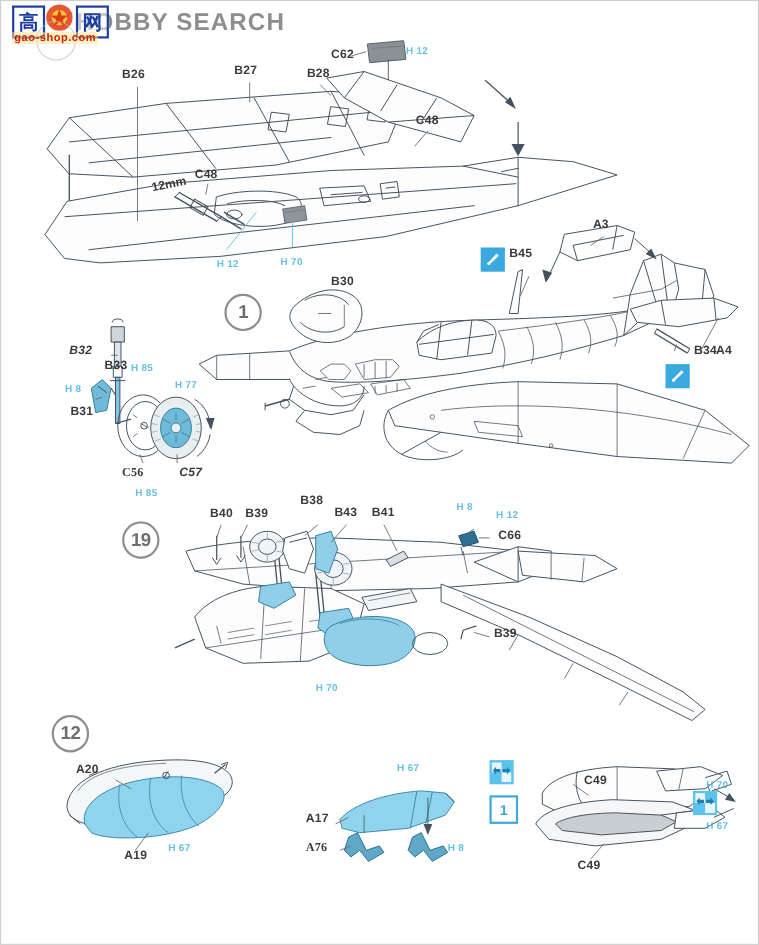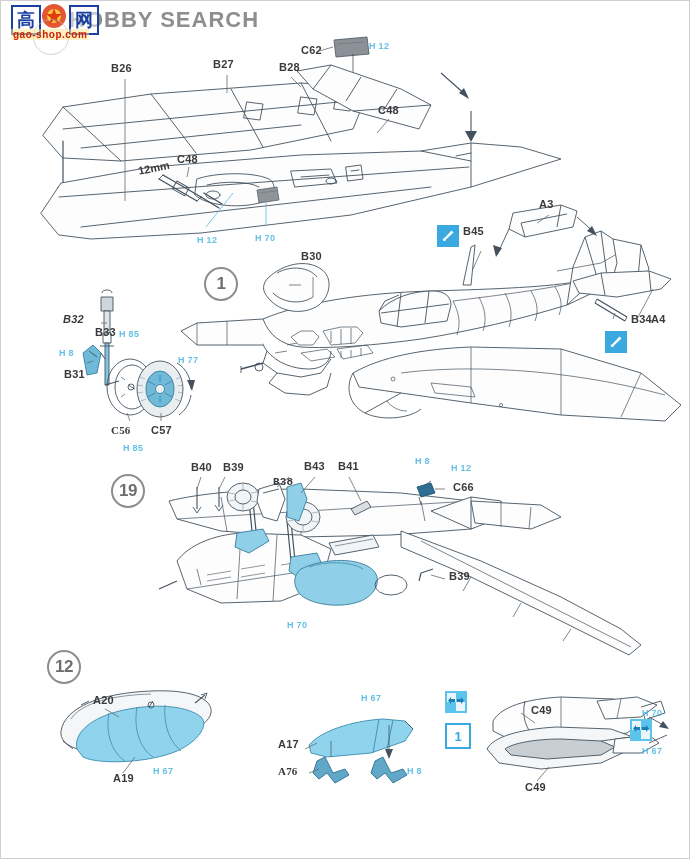--- a/index.html
+++ b/index.html
@@ -545,51 +545,51 @@
 
   <div class="lbl" style="left:300px;top:250px;">B30</div>
   <div class="lbl" style="left:462px;top:225px;">B45</div>
   <div class="lbl" style="left:538px;top:198px;">A3</div>
   <div class="lbl" style="left:650px;top:313px;">A4</div>
   <div class="lbl" style="left:630px;top:313px;text-align:center;">B34</div>
   <div class="lbl" style="left:62px;top:313px;font-style:italic;">B32</div>
   <div class="lbl" style="left:62px;top:326px;margin-left:32px;">B33</div>
   <div class="lbl" style="left:63px;top:368px;">B31</div>
   <div class="lbl" style="left:110px;top:424px;font-family:Liberation Serif, serif;">C56</div>
-  <div class="lbl" style="left:150px;top:424px;">C57</div>
+  <div class="lbl" style="left:162px;top:424px;font-style:italic;">C57</div>
   <div class="paint" style="left:118px;top:328px;">H 85</div>
   <div class="paint" style="left:58px;top:347px;">H 8</div>
-  <div class="paint" style="left:158px;top:354px;margin-left:19px;">H 77</div>
+  <div class="paint" style="left:158px;top:344px;">H 77</div>
   <div class="paint" style="left:122px;top:442px;">H 85</div>
 
   <div class="badge" style="left:436px;top:224px;">
     <svg width="16" height="16" viewBox="0 0 16 16">
       <path d="M11.5,2.5 L13.5,4.5 L6.5,11 L4,12 L5,9.5 Z" fill="#ffffff"></path>
       <circle cx="4.4" cy="11.6" r="1.5" fill="#ffffff"></circle>
     </svg>
   </div>
   <div class="badge" style="left:604px;top:330px;">
     <svg width="16" height="16" viewBox="0 0 16 16">
       <path d="M11.5,2.5 L13.5,4.5 L6.5,11 L4,12 L5,9.5 Z" fill="#ffffff"></path>
       <circle cx="4.4" cy="11.6" r="1.5" fill="#ffffff"></circle>
     </svg>
   </div>
 
   <div class="lbl" style="left:190px;top:461px;text-align:right;">B40</div>
   <div class="lbl" style="left:222px;top:461px;">B39</div>
-  <div class="lbl" style="left:272px;top:476px;font-family:Liberation Mono, monospace;">B38</div>
+  <div class="lbl" style="left:272px;top:449px;">B38</div>
   <div class="lbl" style="left:303px;top:460px;">B43</div>
   <div class="lbl" style="left:337px;top:460px;">B41</div>
   <div class="lbl" style="left:452px;top:481px;">C66</div>
   <div class="lbl" style="left:448px;top:570px;">B39</div>
   <div class="paint" style="left:414px;top:455px;">H 8</div>
   <div class="paint" style="left:450px;top:462px;">H 12</div>
   <div class="paint" style="left:286px;top:619px;">H 70</div>
 
-  <div class="lbl" style="left:92px;top:694px;">A20</div>
+  <div class="lbl" style="left:68px;top:694px;">A20</div>
   <div class="lbl" style="left:112px;top:772px;">A19</div>
   <div class="lbl" style="left:277px;top:738px;">A17</div>
   <div class="lbl" style="left:277px;top:765px;font-family:Liberation Serif, serif;">A76</div>
   <div class="lbl" style="left:530px;top:704px;">C49</div>
   <div class="lbl" style="left:524px;top:781px;">C49</div>
   <div class="paint" style="left:152px;top:765px;">H 67</div>
   <div class="paint" style="left:360px;top:692px;">H 67</div>
   <div class="paint" style="left:406px;top:765px;">H 8</div>
   <div class="paint" style="left:641px;top:707px;">H 70</div>
   <div class="paint" style="left:641px;top:745px;">H 67</div>

